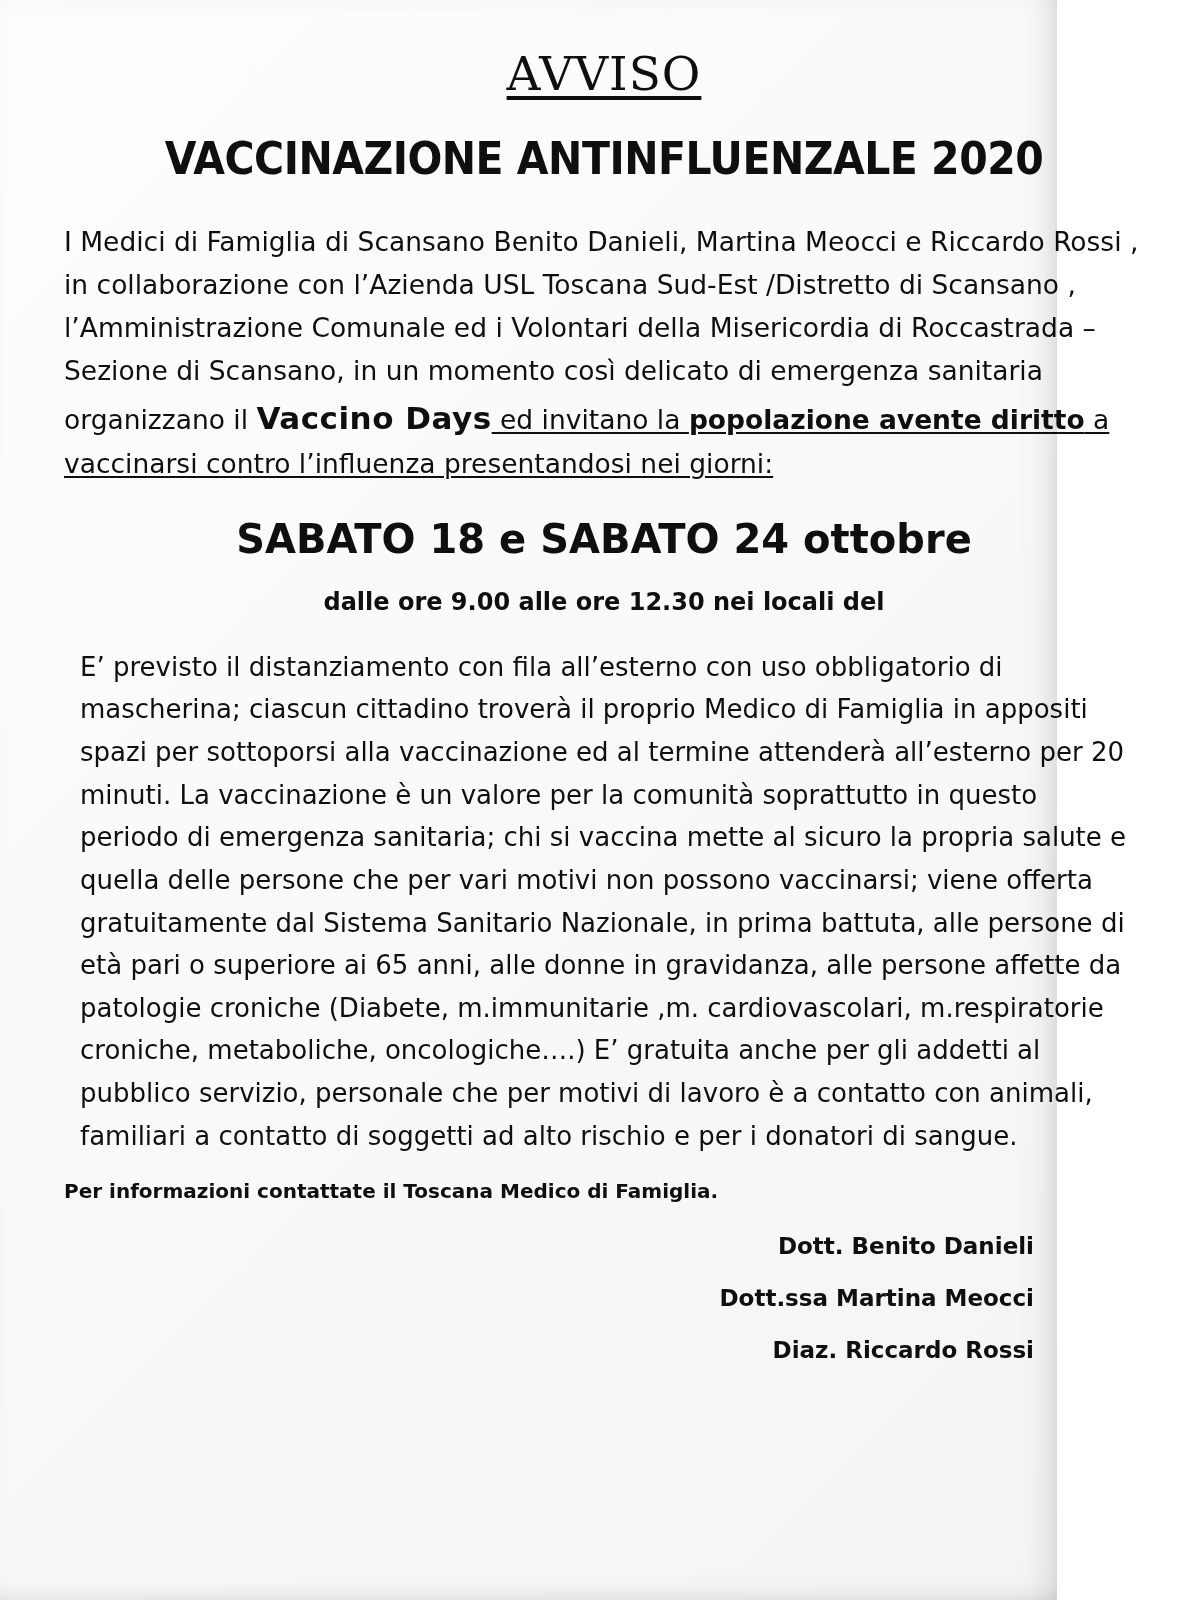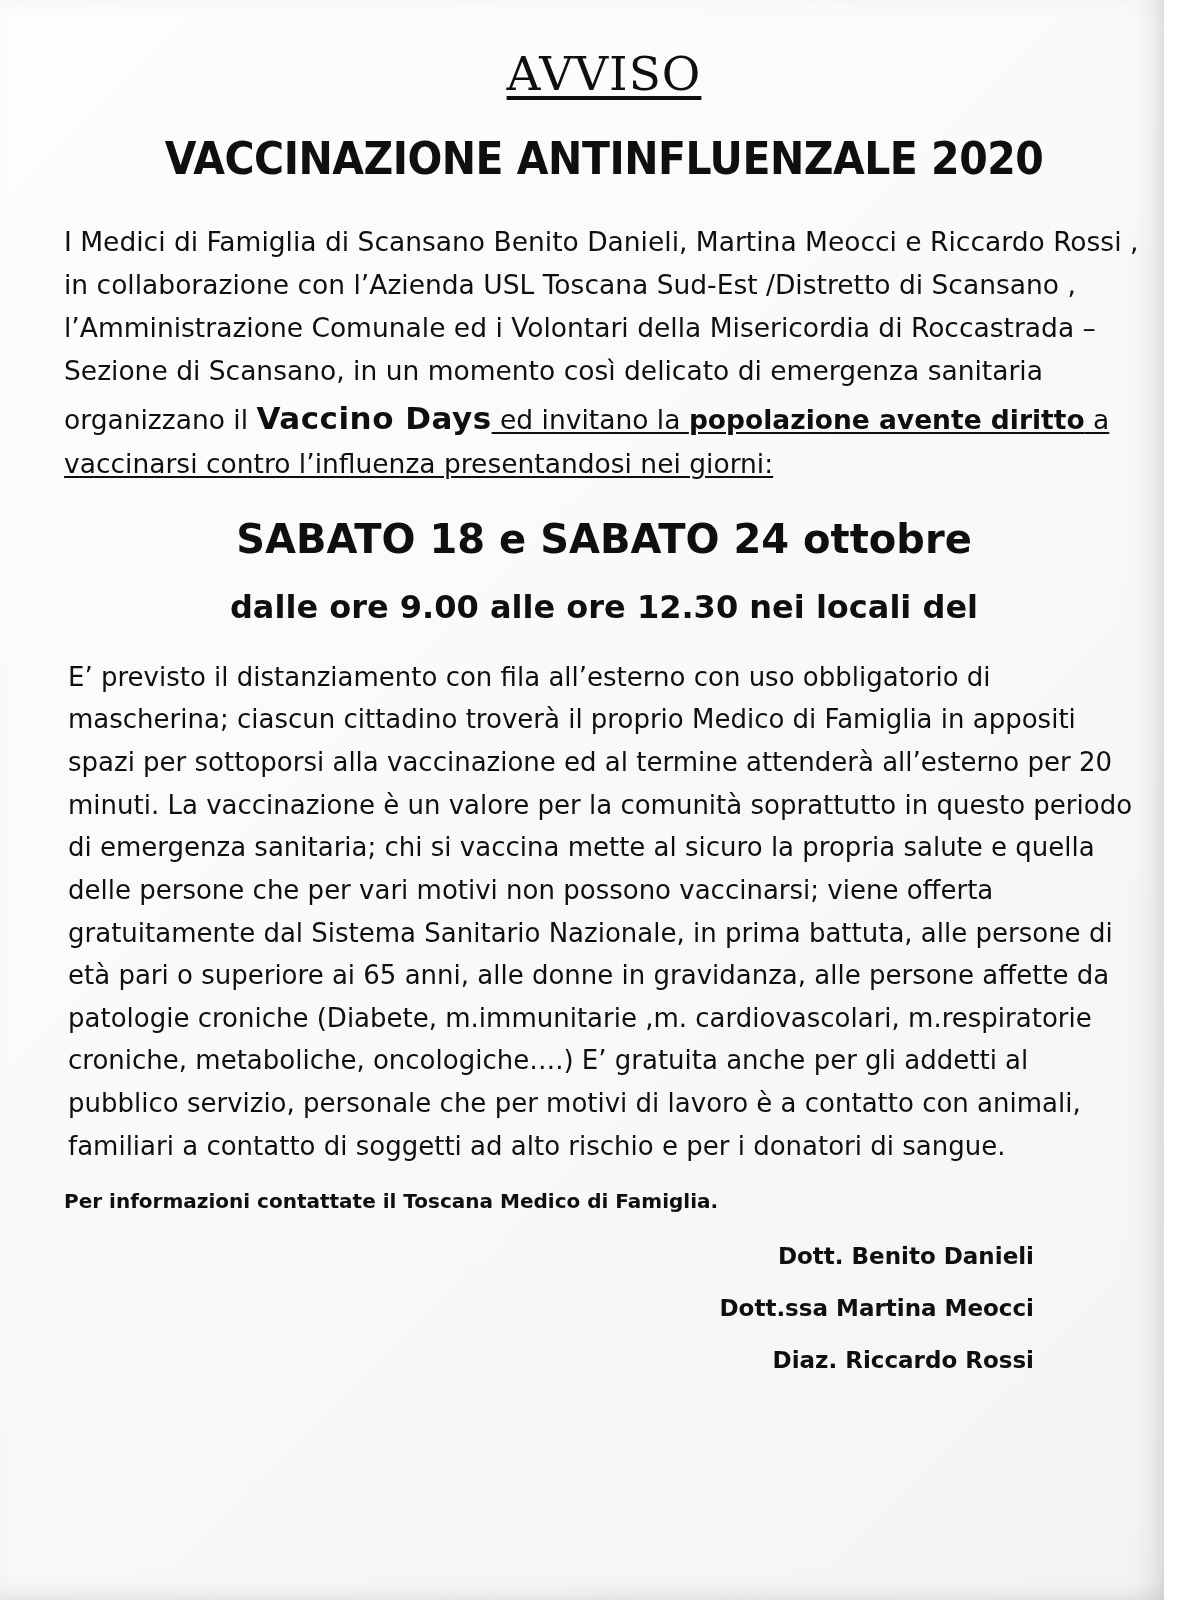--- a/index.html
+++ b/index.html
@@ -10,21 +10,21 @@
   body {
     width: 1198px;
     height: 1600px;
     font-family: "DejaVu Sans", sans-serif;
     color: #100f0f;
     position: relative;
     overflow: hidden;
   }
   .page {
     position: relative;
-    width: 1164px;
+    width: 1057px;
     height: 1600px;
     background: linear-gradient(135deg,#fdfdfd 0%, #fafafa 40%, #f4f4f4 100%);
     padding: 8px;
     box-sizing: border-box;
   }
   .inner {
     position: absolute;
     left: 64px;
     top: 46px;
     width: 1080px;
@@ -67,35 +67,35 @@
 
   .line-sabato {
     text-align: center;
     font-size: 40px;
     font-weight: 700;
     margin: 30px 0 26px 0;
     letter-spacing: 0px;
   }
   .line-orari {
     text-align: center;
-    font-size: 32px;
+    font-size: 24px;
     font-weight: 700;
     margin: 0 0 30px 0;
   }
   .line-luogo {
     text-align: center;
     font-size: 29px;
     font-weight: 700;
     margin: 0 0 30px 0;
   }
 
   .para2 {
     font-size: 26px;
     line-height: 1.64;
-    margin: 4px;
+    margin: 16px;
     text-align: left;
   }
 
   .small-note {
     font-size: 20px;
     font-weight: 700;
     margin: 26px 0 0 0;
   }
   .small-note.second { margin-top: 22px; }
 

